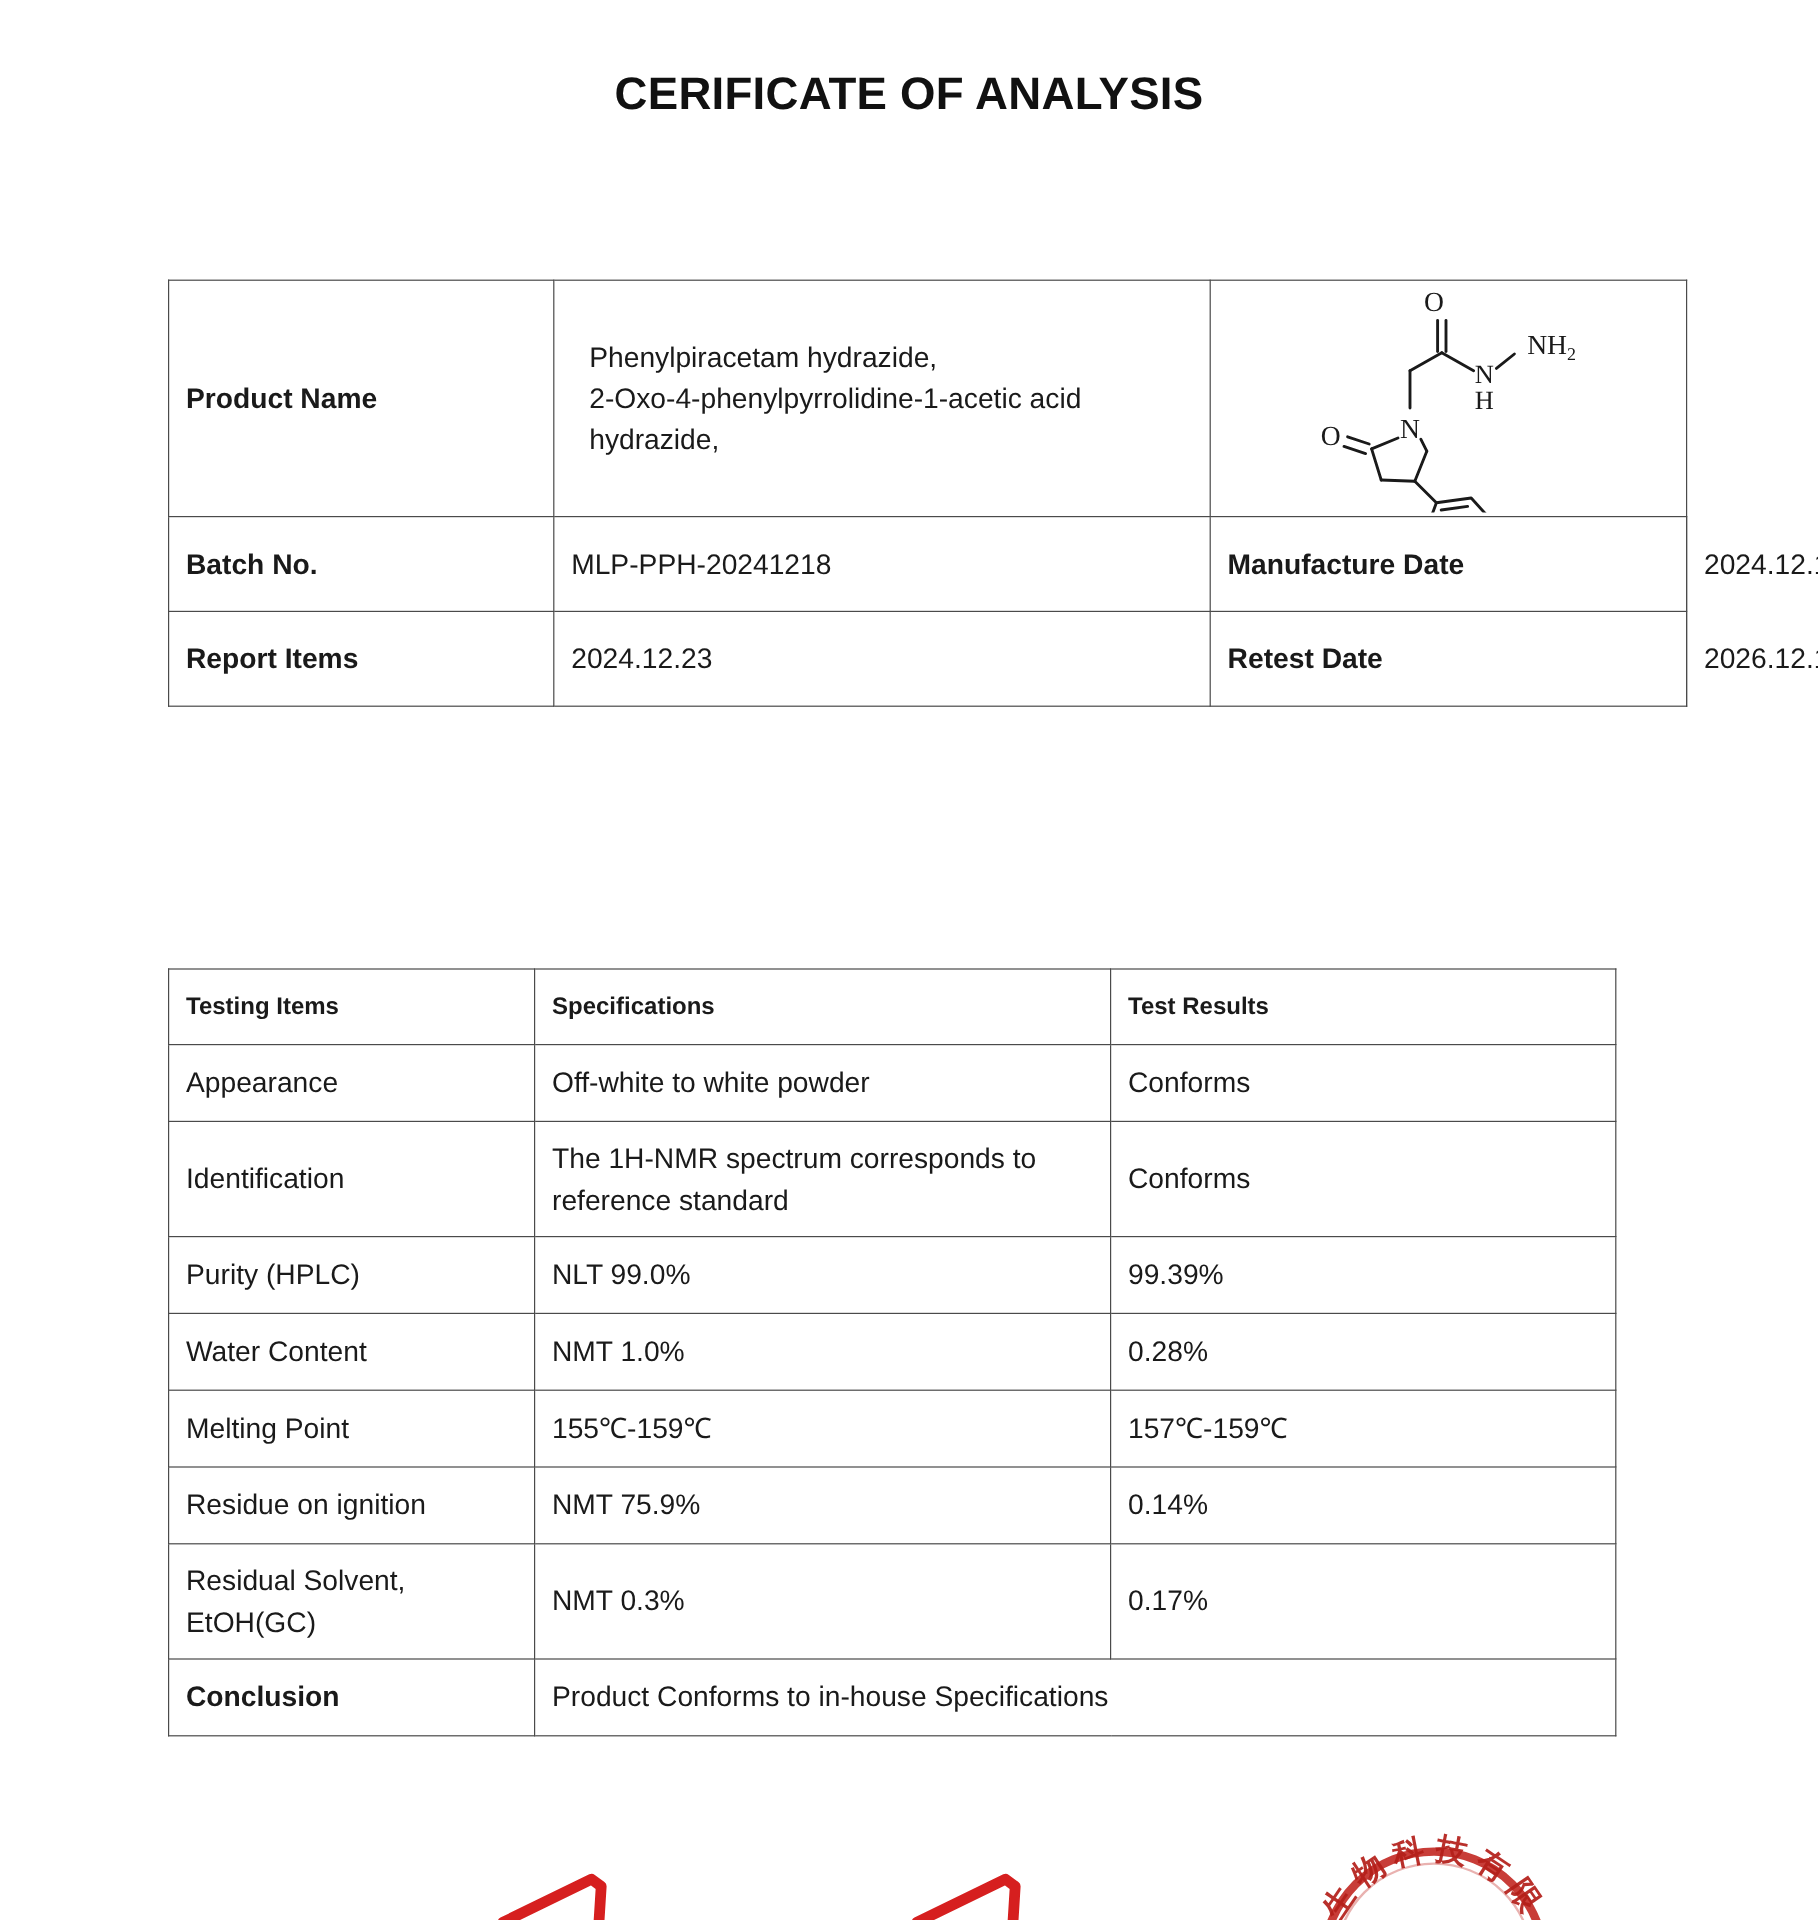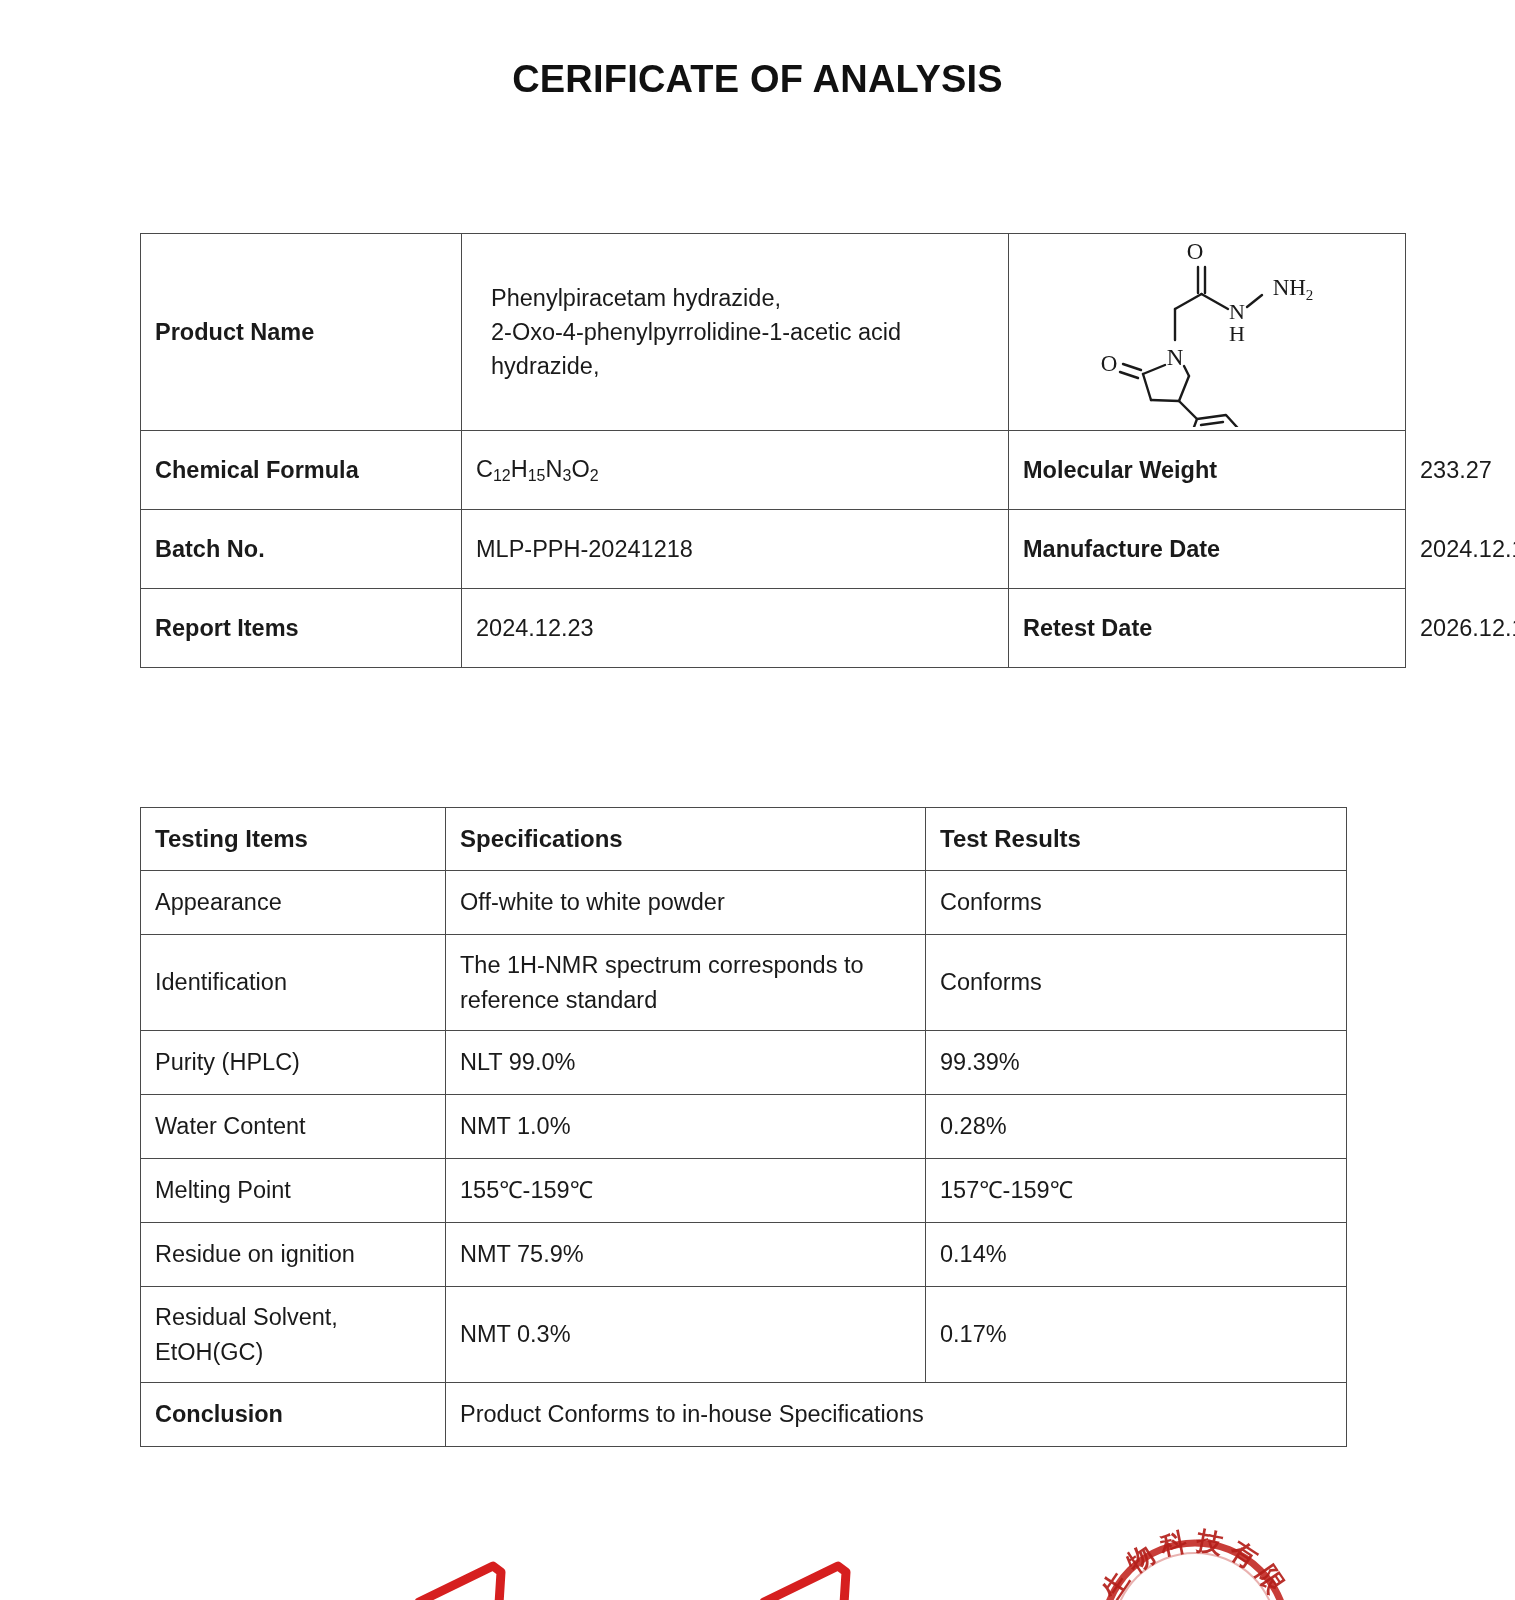--- a/index.html
+++ b/index.html
@@ -105,21 +105,21 @@
     left: 140px;
     width: 1206px;
   }
   #testing-table col.c-item  { width: 305px; }
   #testing-table col.c-spec  { width: 480px; }
   #testing-table col.c-res   { width: 421px; }
 
   #testing-table td.hdr {
     font-weight: bold;
     height: 62px;
-    font-size: 24px;
+    font-size: 20px;
   }
   #testing-table td.body-cell {
     font-size: 23.5px;
   }
   .h-1 { height: 64px; }
   .h-2 { height: 96px; }
   .cell-pad { padding: 12px 14px; }
 
   .two-line { line-height: 1.5; margin-top: 36px; }
 
@@ -205,28 +205,20 @@
               <polygon points="140,182 169,178 188,199 178,226 149,230 130,209" fill="none" stroke="#1a1a1a" stroke-width="2.4"></polygon>
 
               <line x1="144" y1="188" x2="166" y2="185"></line>
               <line x1="182" y1="200" x2="174" y2="221"></line>
               <line x1="150" y1="224" x2="136" y2="209"></line>
             </svg>
           </div>
         </td>
       </tr>
 
-      <tr class="row-std">
-        <td class="lbl k1">Chemical Formula</td>
-        <td class="val v1 formula">
-          <span>C</span><sub>12</sub><span>H</span><sub>15</sub><span>N</span><sub>3</sub><span>O</span><sub>2</sub>
-        </td>
-        <td class="lbl k2">Molecular Weight</td>
-        <td class="val v2">233.27</td>
-      </tr>
 
 
       <tr class="row-std">
         <td class="lbl k1">Batch No.</td>
         <td class="val v1">MLP-PPH-20241218</td>
         <td class="lbl k2">Manufacture Date</td>
         <td class="val v2">2024.12.18</td>
       </tr>
 
       <tr class="row-std">

